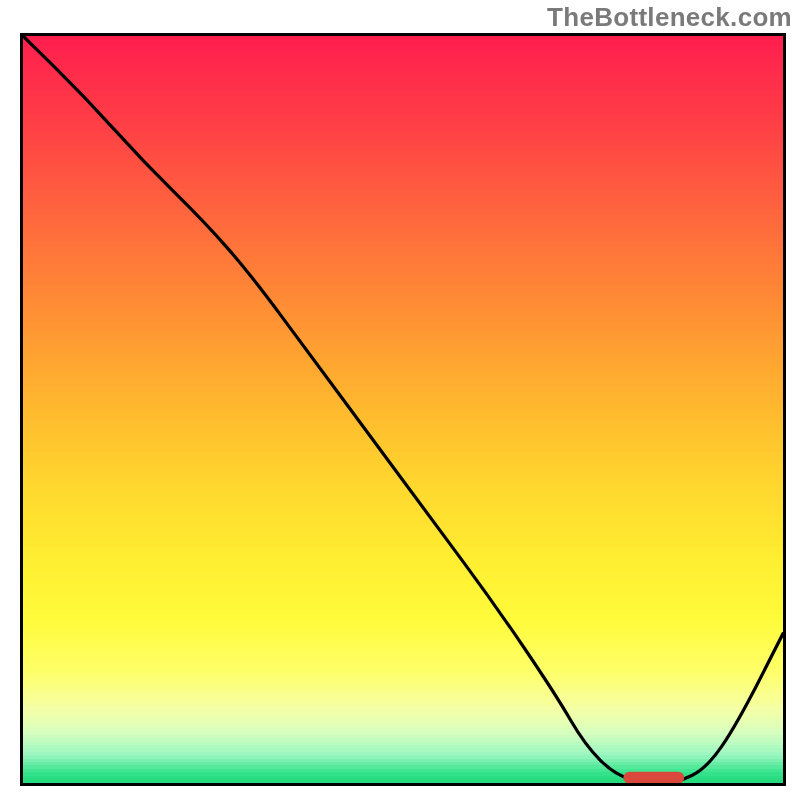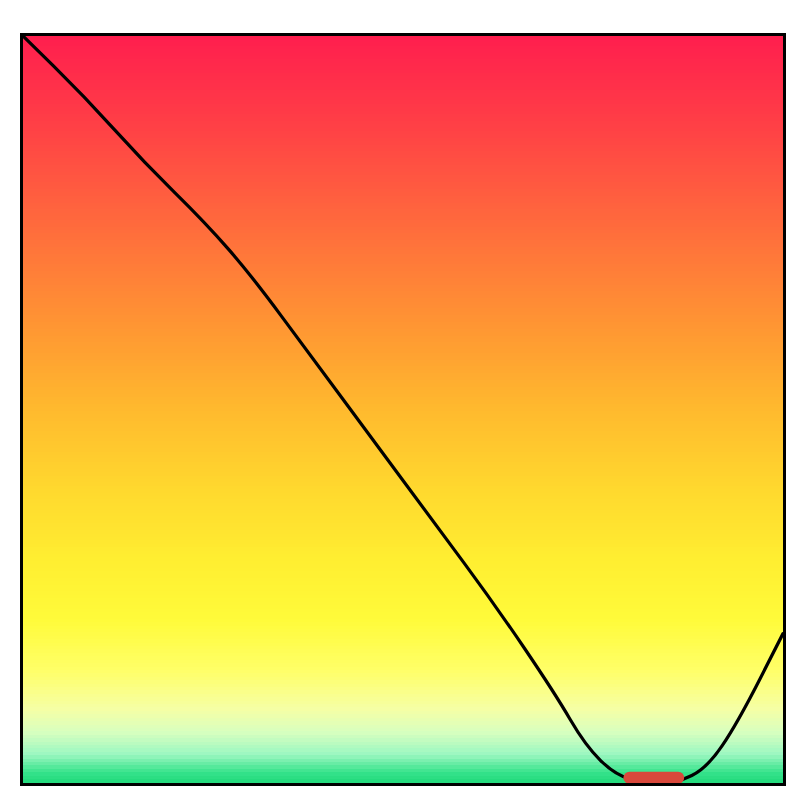--- a/index.html
+++ b/index.html
@@ -48,20 +48,21 @@
     left: 0;
     top: 0;
     width: 760px;
     height: 747px;
   }
 </style>
 </head>
 <body>
 
 <div class="frame">
+  <div class="watermark">TheBottleneck.com</div>
 
   <div class="plot-area">
     <div id="gradient-host">
         <div class="grad" style="top:0px;height:4px;background:rgb(255,31,78)"></div>
         <div class="grad" style="top:3px;height:4px;background:rgb(255,32,78)"></div>
         <div class="grad" style="top:6px;height:5px;background:rgb(255,33,77)"></div>
         <div class="grad" style="top:10px;height:4px;background:rgb(255,35,77)"></div>
         <div class="grad" style="top:13px;height:5px;background:rgb(255,36,77)"></div>
         <div class="grad" style="top:17px;height:4px;background:rgb(255,37,76)"></div>
         <div class="grad" style="top:20px;height:4px;background:rgb(255,38,76)"></div>

